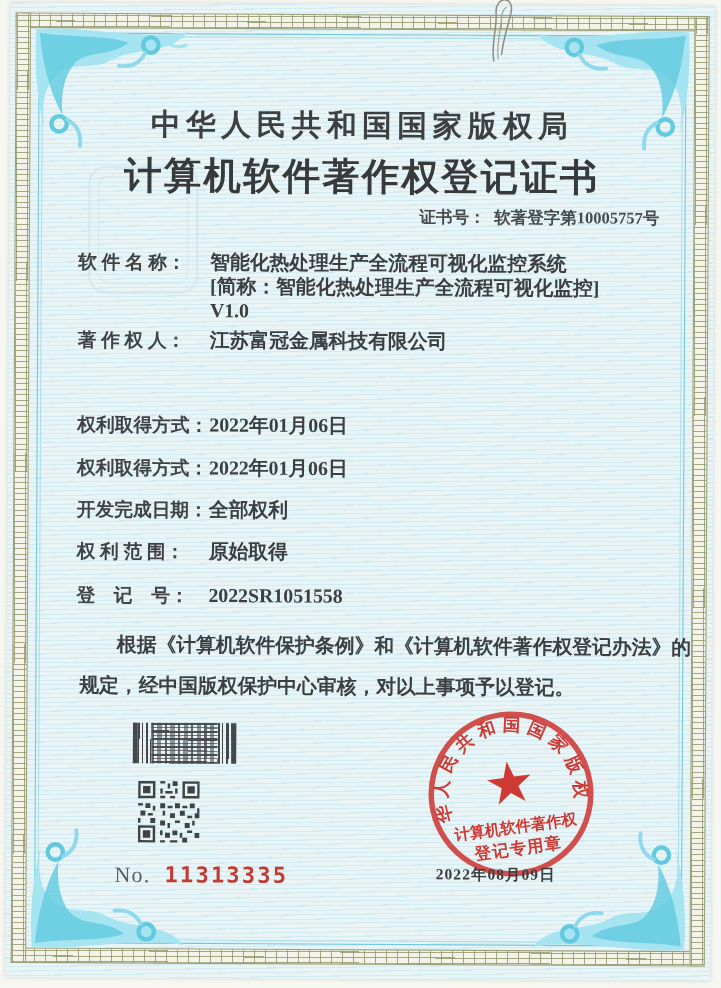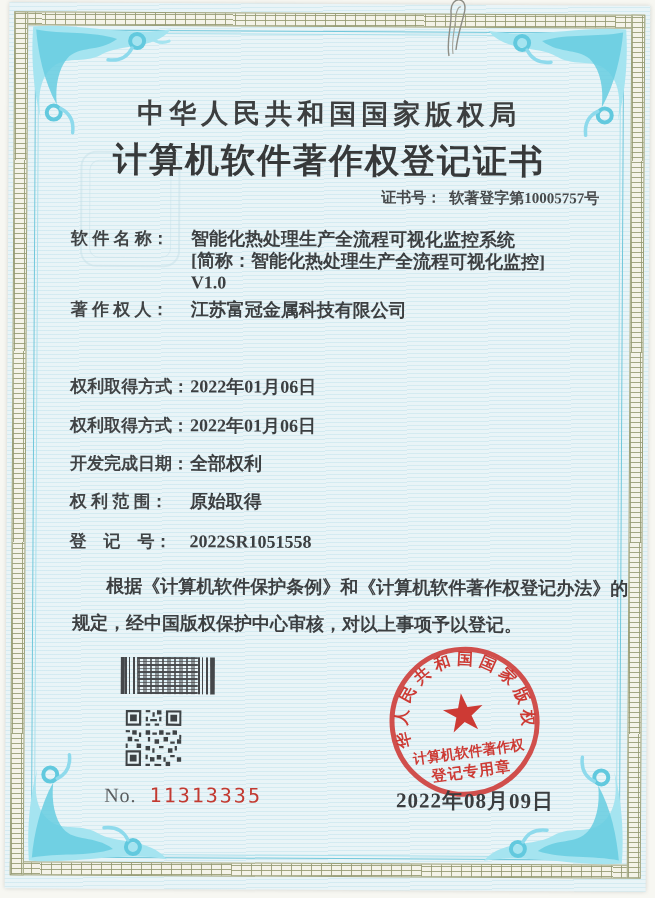--- a/index.html
+++ b/index.html
@@ -82,40 +82,40 @@
   .bc-mid {
     flex:1; height:100%;
     background-image:
       repeating-linear-gradient(0deg, rgba(69,71,74,.95) 0 2px, transparent 2px 4px, rgba(69,71,74,.7) 4px 5px, transparent 5px 7px),
       repeating-linear-gradient(90deg, rgba(69,71,74,.8) 0 2px, transparent 2px 5px, rgba(69,71,74,.55) 5px 9px, transparent 9px 12px);
   }
   .qr { position:absolute; left:120px; top:707px; width:56px; height:56px; }
   .qr svg { width:100%; height:100%; display:block; }
   .serial { position:absolute; left:99px; top:780px; font-size:20px; }
   .serial .no { color:#5a5d5f; letter-spacing:1px; }
-  .serial .num { font-family:"DejaVu Sans Mono",monospace; font-weight:normal; letter-spacing:2px; margin-left:8px; }
+  .serial .num { font-family:"DejaVu Sans Mono",monospace; font-weight:bold; letter-spacing:2px; margin-left:8px; }
   
   .seal {
     position:absolute; left:384px; top:642px; width:150px; height:150px;
     transform:rotate(-8deg); z-index:5;
   }
   .seal .ring {
     position:absolute; inset:0; border-radius:50%;
     border:5px solid rgba(205,56,52,.88);
   }
   .seal svg.ringtext { position:absolute; inset:0; width:100%; height:100%; overflow:visible; }
   .seal .star {
     position:absolute; left:0; right:0; top:40px; text-align:center;
     font-family:"DejaVu Sans",sans-serif; font-size:52px; line-height:52px; color:#cd3a34;
   }
   .seal .dept1 { position:absolute; left:0; right:0; top:97px;  text-align:center; font-size:14px; font-weight:bold; color:#cd3a34; }
   .seal .dept2 { position:absolute; left:0; right:0; top:116px; text-align:center; font-size:15px; font-weight:bold; color:#cd3a34; letter-spacing:1px; }
   .issue-date {
     position:absolute; left:391px; top:782px; z-index:6;
-    font-size:21px; font-weight:bold; color:#3a3d3f; letter-spacing:1px;
+    font-size:14px; font-weight:bold; color:#3a3d3f; letter-spacing:1px;
   }
   
   .clip { position:absolute; left:437px; top:-4px; width:34px; height:62px; z-index:8; }
   .clip svg { width:100%; height:100%; display:block; }
 </style>
 </head>
 <body>
 
 <div class="page">
 

